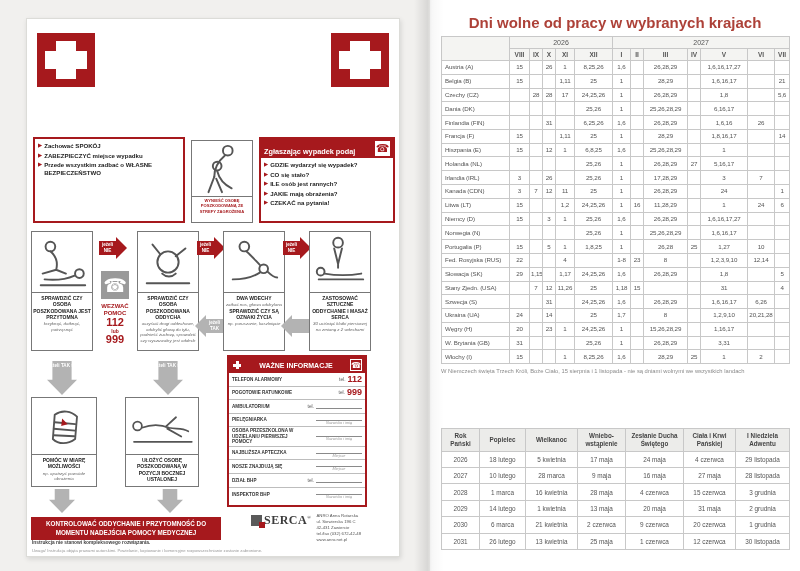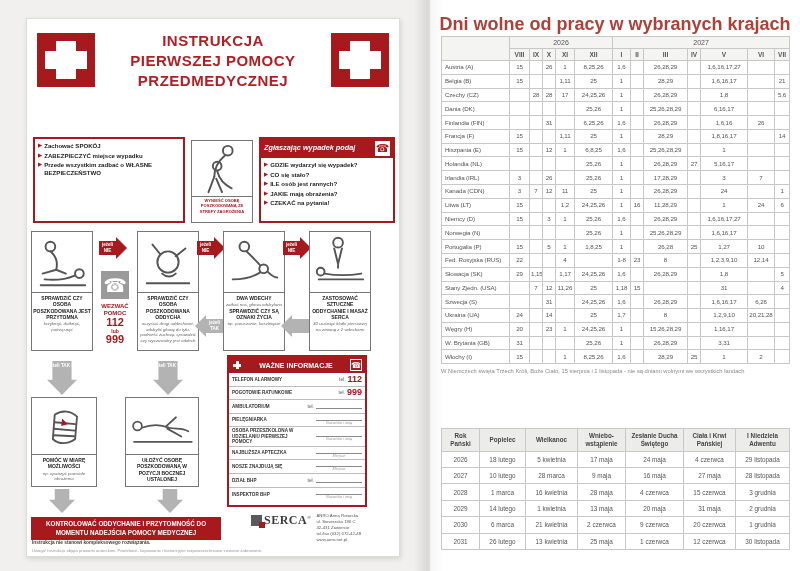--- a/index.html
+++ b/index.html
@@ -17,21 +17,21 @@
   .cross::before{content:"";position:absolute;left:33%;top:14%;width:34%;height:72%;background:#fff;}
   .cross::after{content:"";position:absolute;top:33%;left:14%;height:34%;width:72%;background:#fff;}
   .cross-l{left:10px;top:14px;width:58px;height:54px;}
   .cross-r{left:304px;top:14px;width:58px;height:54px;}
   .p-title{position:absolute;left:72px;top:12px;width:228px;text-align:center;font-size:15px;font-weight:bold;color:#b01f23;line-height:1.32;letter-spacing:.5px;}
   .intro{position:absolute;left:6px;top:86px;width:360px;border:1px solid #9a9a9a;font-size:7.2px;color:#666;text-align:center;padding:3px 10px;line-height:1.35;}
   .box-red{position:absolute;border:2px solid #a6191d;background:#fff;}
   .box-hd{background:#a6191d;color:#fff;font-size:7.3px;font-weight:bold;text-align:center;padding:3px 2px;line-height:1.15;}
   .basics{left:6px;top:118px;width:152px;height:86px;}
   .report{left:232px;top:118px;width:136px;height:86px;}
-  .report-hd{display:flex;align-items:center;justify-content:space-between;padding:2px 3px;text-align:left;font-style:italic;}
+  .report-hd{display:flex;align-items:flex-end;justify-content:space-between;padding:2px 3px;text-align:left;}
   .ph-box{flex:0 0 auto;width:15px;height:15px;background:#fff;color:#a6191d;font-family:"DejaVu Sans",sans-serif;font-size:11px;line-height:15px;text-align:center;}
   ul.blt-list{margin:3px 2px 0 3px;padding:0;list-style:none;}
   .blt-row{display:flex;gap:2px;margin-bottom:2px;align-items:flex-start;}
   .blt{color:#a6191d;font-size:5.4px;line-height:1.4;}
   .blt-txt{font-size:6.1px;font-weight:bold;color:#222;line-height:1.25;}
   .evac{position:absolute;left:164px;top:121px;width:62px;height:83px;border:1px solid #777;background:#fff;}
   .evac svg{display:block;margin:1px auto 0;}
   .evac-cap{border-top:1px solid #777;font-size:4.1px;font-weight:bold;color:#a6191d;text-align:center;padding:1px;line-height:1.3;}
   .illus{stroke:#555;fill:none;stroke-width:2;stroke-linecap:round;stroke-linejoin:round;}
 
@@ -85,21 +85,21 @@
 
   .brand{position:absolute;left:224px;top:494px;width:146px;display:flex;gap:5px;align-items:flex-start;}
   .logo{display:flex;align-items:center;gap:2px;}
   .logo-ico{position:relative;width:11px;height:11px;background:#5a5a5a;}
   .logo-ico::after{content:"";position:absolute;right:-3px;bottom:-2px;width:6px;height:6px;background:#a6191d;}
   .logo-txt{font-family:"Liberation Serif",serif;font-size:12px;font-weight:bold;color:#3c3c3c;letter-spacing:.5px;}
   .logo-reg{font-size:5px;color:#3c3c3c;vertical-align:super;}
   .addr{font-size:4.3px;color:#555;line-height:1.4;}
 
   
-  .rp-title{position:absolute;left:0;width:370px;text-align:center;font-size:18px;font-weight:bold;color:#ad4138;}
+  .rp-title{position:absolute;left:0;width:370px;text-align:center;font-size:15px;font-weight:bold;color:#ad4138;}
   .t1{top:14px;} .t2{top:406px;}
   .tblwrap{position:absolute;left:11px;width:348px;}
   .w1{top:36px;} .w2{top:428px;}
   table{border-collapse:collapse;width:100%;table-layout:fixed;}
   th,td{border:1px solid #c8c8c8;color:#555;text-align:center;overflow:hidden;white-space:nowrap;}
   th{background:#f4f4f2;font-weight:normal;}
   .hyear{font-size:7px;padding:2px 0;color:#555;}
   .hmon{font-size:6.5px;font-weight:bold;padding:2px 0;}
   .hcorner{background:#f4f4f2;}
   .hcell,.hcountry{font-size:6.2px;line-height:8px;padding:2.4px 1px;letter-spacing:-.1px;}
@@ -110,25 +110,20 @@
 </style>
 </head>
 <body>
 
 <div class="sheet">
 
   <div class="page page-left">
     <div class="poster">
 
       <div class="cross cross-l"></div>
-      <div class="p-title">
-        <div>INSTRUKCJA</div>
-        <div>PIERWSZEJ POMOCY</div>
-        <div>PRZEDMEDYCZNEJ</div>
-      </div>
       <div class="cross cross-r"></div>
 
 
       <div class="box-red basics">
         <ul class="blt-list" id="basics-list">
             <li class="blt-row">
               <span class="blt">▶</span>
               <span class="blt-txt">Zachować SPOKÓJ</span>
             </li>
             <li class="blt-row">

